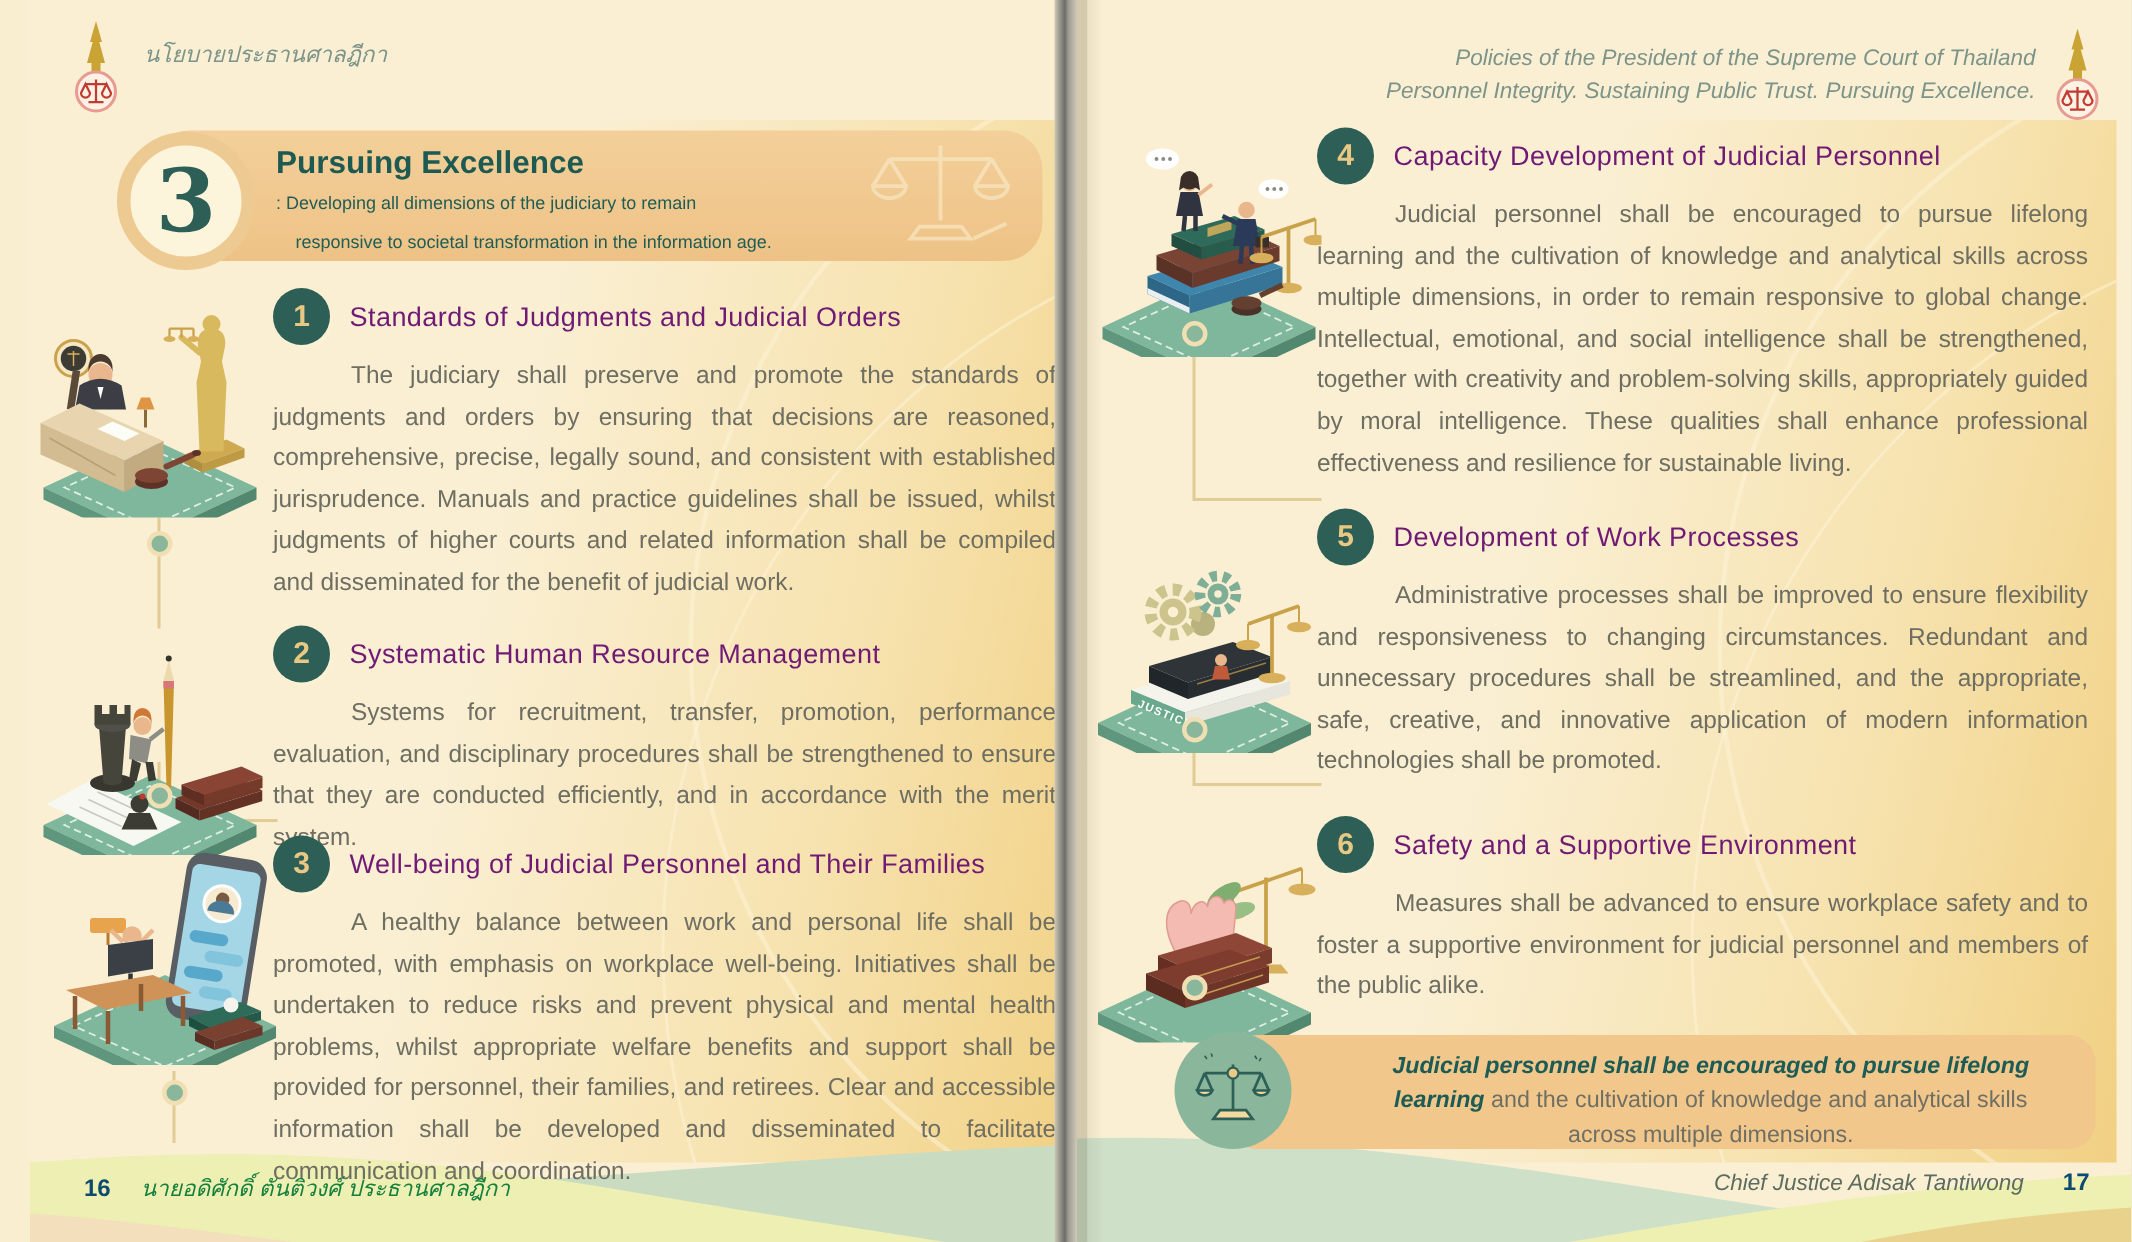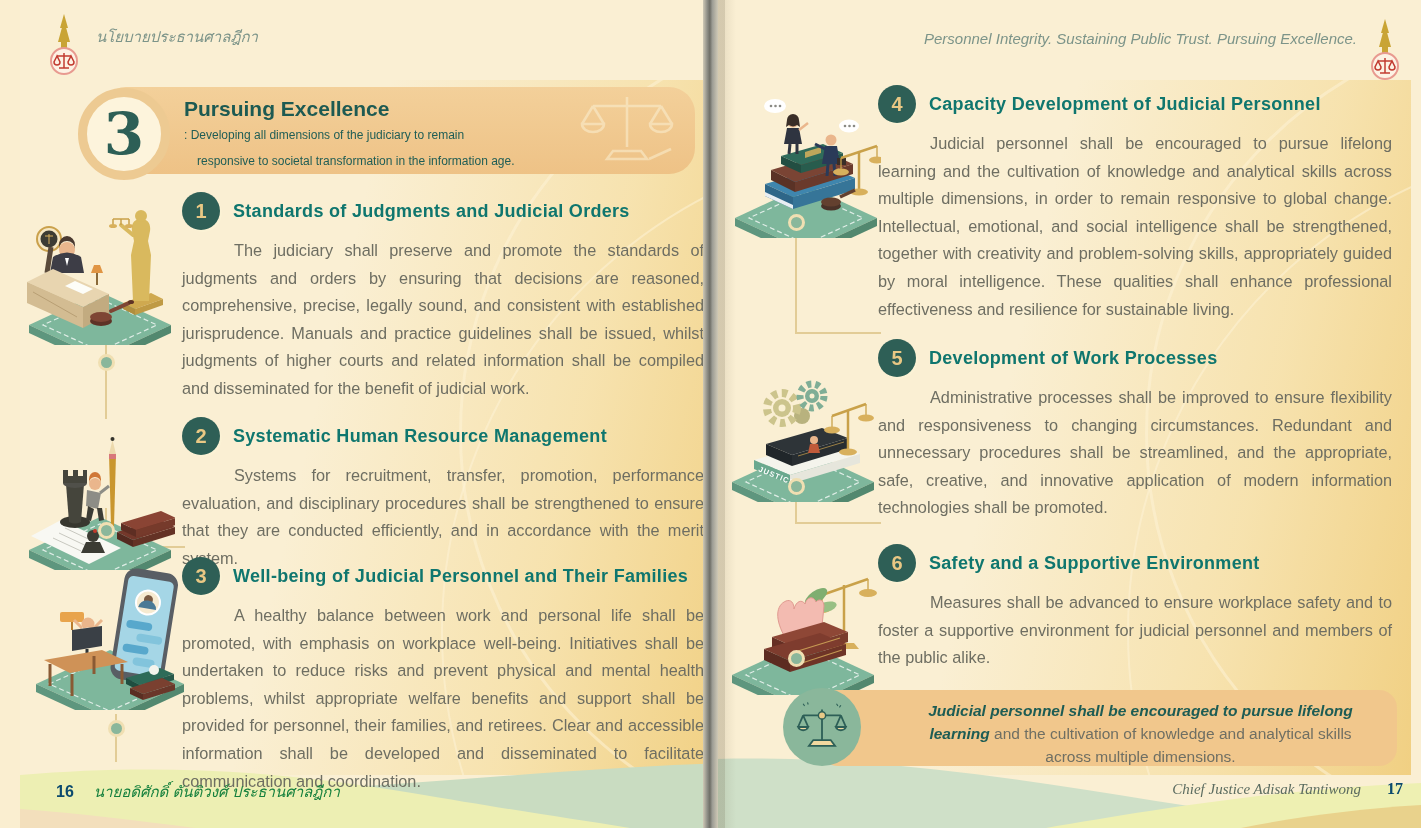--- a/index.html
+++ b/index.html
@@ -40,21 +40,21 @@
            border:9px solid #edca92;background:#fdf4dc;display:flex;align-items:center;justify-content:center;
            font-family:"DejaVu Serif", serif;font-weight:bold;font-size:58px;color:#2d5f56;}
   .banner-mark{position:absolute;right:14px;top:2px;opacity:.55;}
 
   
   .sec{position:absolute;left:162px;z-index:2;}
   .sec-head{display:flex;align-items:center;gap:13px;min-height:38px;}
   .num-circle{width:38px;height:38px;border-radius:50%;background:#2e5f56;color:#e9c884;flex:0 0 38px;
               display:flex;align-items:center;justify-content:center;font-size:20px;font-weight:bold;
               box-shadow:2px 2px 0 rgba(252,242,214,.65);}
-  .sec-title{margin:0;font-size:18px;font-weight:bold;letter-spacing:.3px;color:#0f766e;}
+  .sec-title{margin:0;font-size:18px;font-weight:normal;letter-spacing:.3px;color:#701a75;}
   .sec-body{margin:7px 0 0;font-size:16.3px;line-height:27.6px;color:#6e6e62;text-align:justify;
             text-indent:52px;}
   .w-left{width:522px;}
   .w-right{width:514px;}
 
   
   .illus{position:absolute;z-index:2;}
   .conn-v{position:absolute;width:2px;background:#e2cc96;z-index:1;}
   .conn-h{position:absolute;height:2px;background:#e2cc96;z-index:1;}
   .conn-dot{position:absolute;width:11px;height:11px;border-radius:50%;background:#8ab79b;
@@ -66,21 +66,21 @@
                font-size:15.5px;line-height:23px;}
   .callout-hl{color:#1d5c54;font-weight:bold;font-style:italic;}
   .callout-rest{color:#6f6f63;}
   .callout-circle{position:absolute;left:67px;top:688px;width:78px;height:78px;border-radius:50%;
                   background:#8ab79b;z-index:3;display:flex;align-items:center;justify-content:center;}
 
   
   .waves{position:absolute;left:0;bottom:0;z-index:1;}
   .footer{position:absolute;top:780px;z-index:4;display:flex;align-items:baseline;}
   .footer-left{left:36px;gap:20px;}
-  .footer-right{right:18px;gap:26px;font-family:Liberation Serif, serif;}
+  .footer-right{right:28px;gap:26px;}
   .pg{font-size:16px;font-weight:bold;color:#0c4a6e;}
   .ftxt{font-size:15px;font-style:italic;color:#15803d;}
   .ftxt-en{color:#5c6c60;}
 </style>
 </head>
 <body>
 
 <div class="canvas">
 
   <div class="page page-left">
@@ -318,20 +318,21 @@
       <g stroke="#c23b30" stroke-width="1.5" fill="none">
         <line x1="22" y1="40" x2="22" y2="55"></line>
           <line x1="15" y1="43" x2="29" y2="43"></line>
         <path d="M15,43 l-3,6 a3,3 0 0 0 6,0 z"></path>
           <path d="M29,43 l-3,6 a3,3 0 0 0 6,0 z"></path>
         <line x1="17" y1="55" x2="27" y2="55"></line>
       </g>
     </svg>
 
     <div class="hdr hdr-right">
+      <div>Policies of the President of the Supreme Court of Thailand</div>
       <div>Personnel Integrity. Sustaining Public Trust. Pursuing Excellence.</div>
     </div>
 
     <section class="sec w-right" style="top:85px">
       <div class="sec-head">
         <div class="num-circle">4</div>
         <h3 class="sec-title">Capacity Development of Judicial Personnel</h3>
       </div>
       <p class="sec-body">Judicial personnel shall be encouraged to pursue lifelong learning and the cultivation of knowledge and analytical skills across multiple dimensions, in order to remain responsive to global change. Intellectual, emotional, and social intelligence shall be strengthened, together with creativity and problem-solving skills, appropriately guided by moral intelligence. These qualities shall enhance professional effectiveness and resilience for sustainable living.</p>
     </section>

